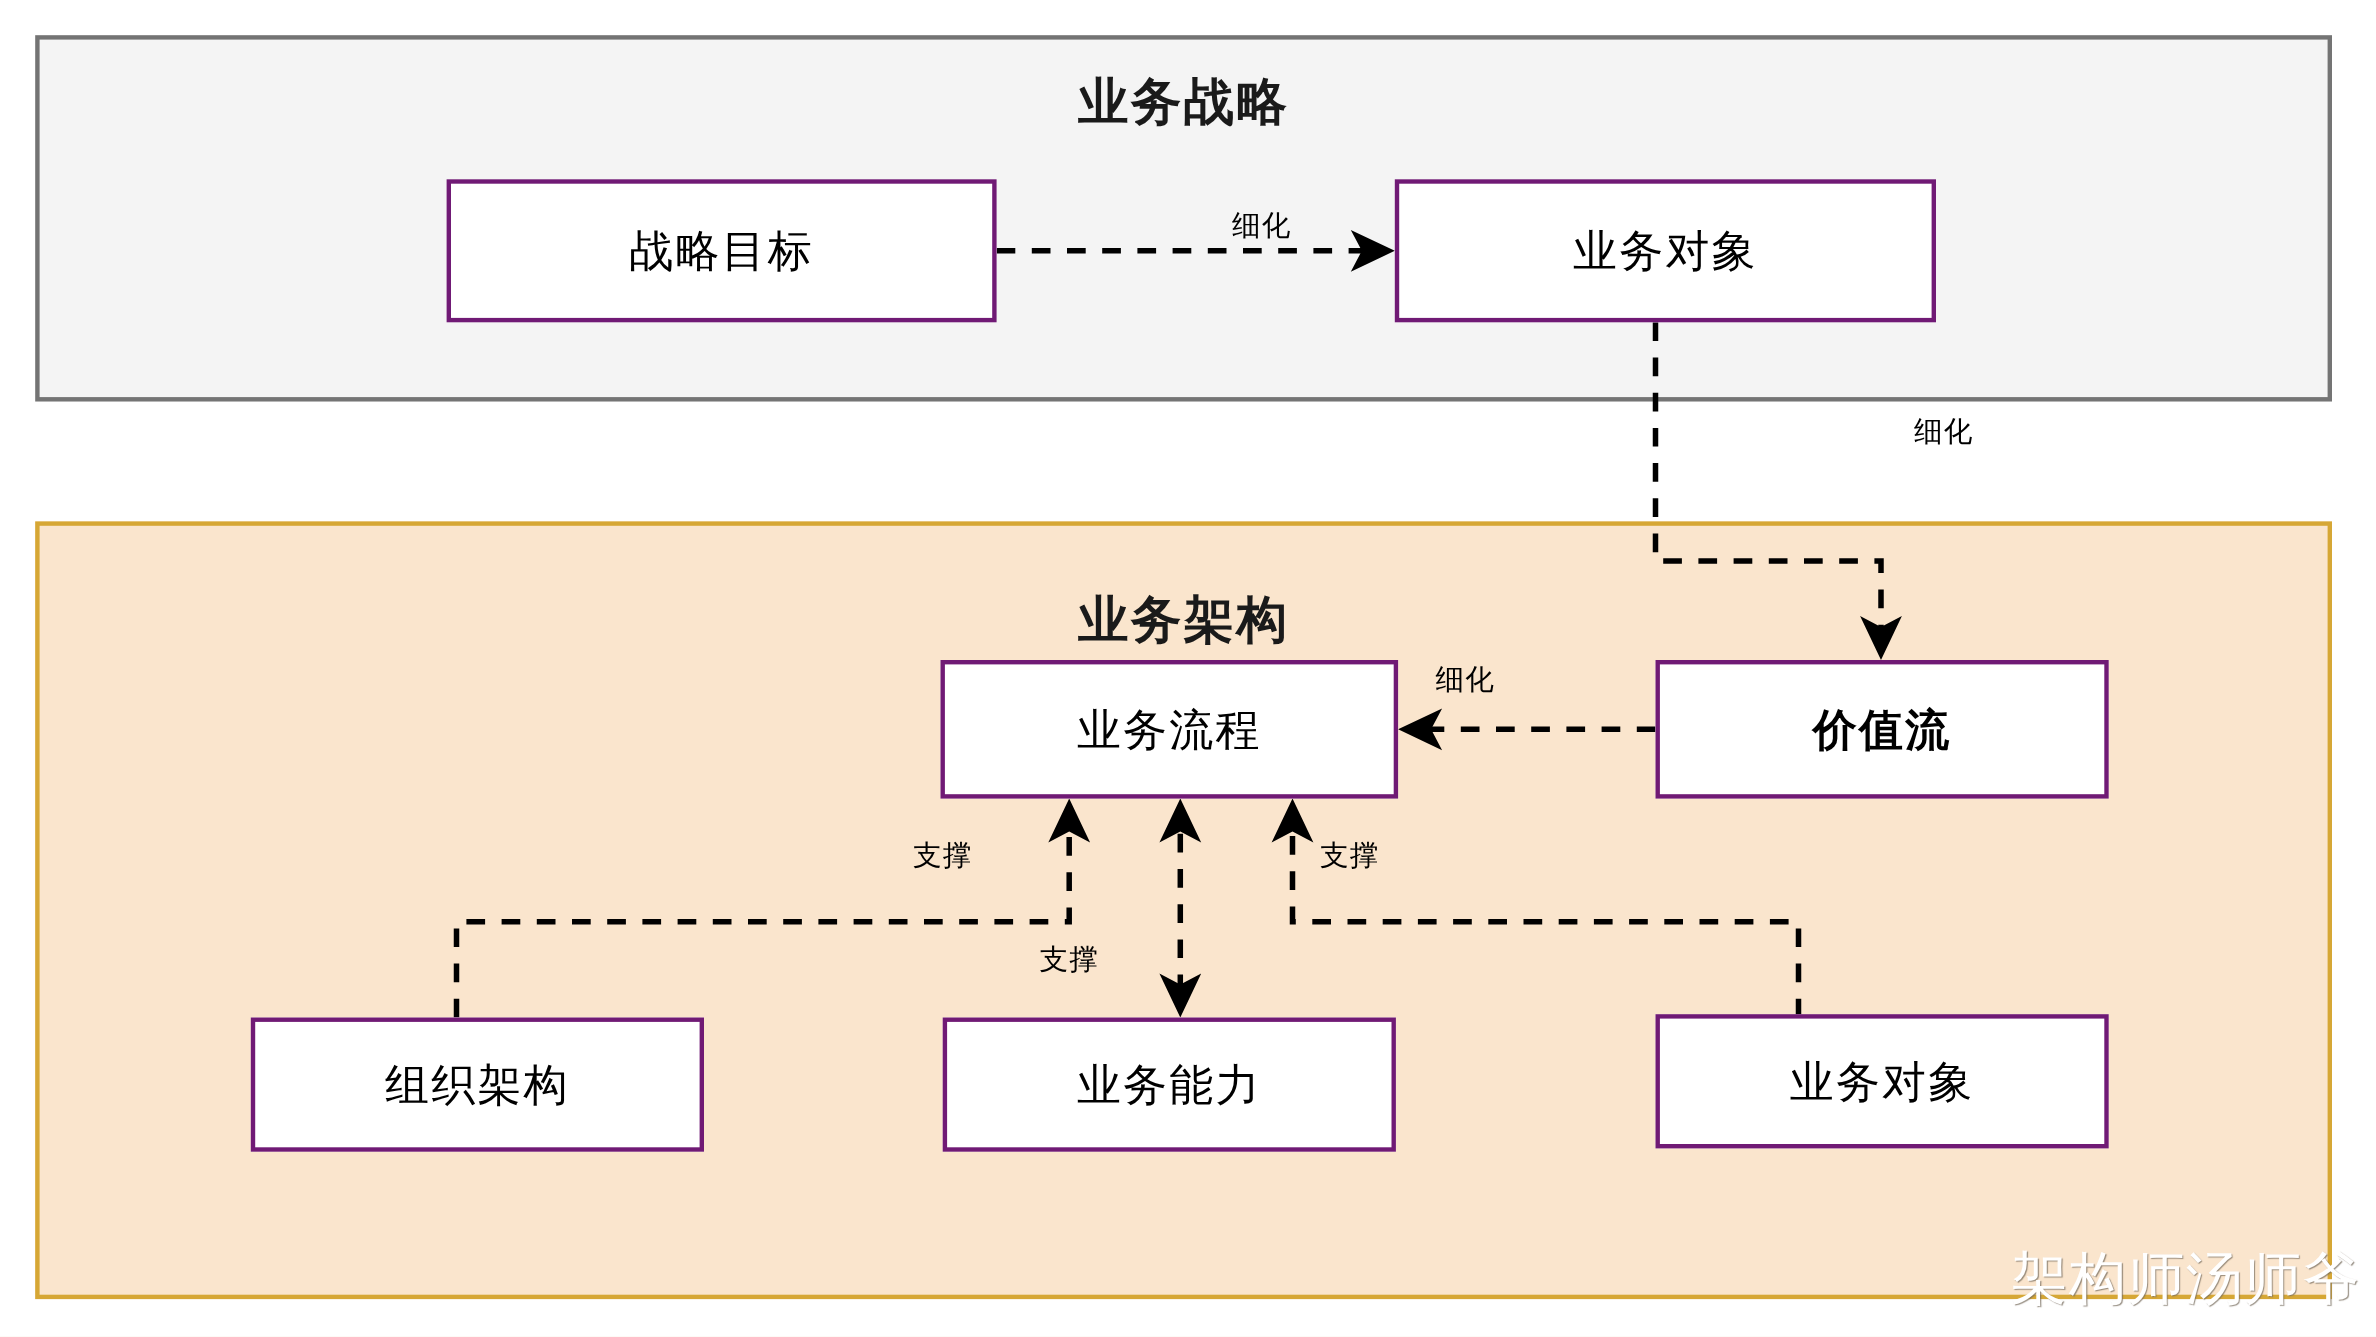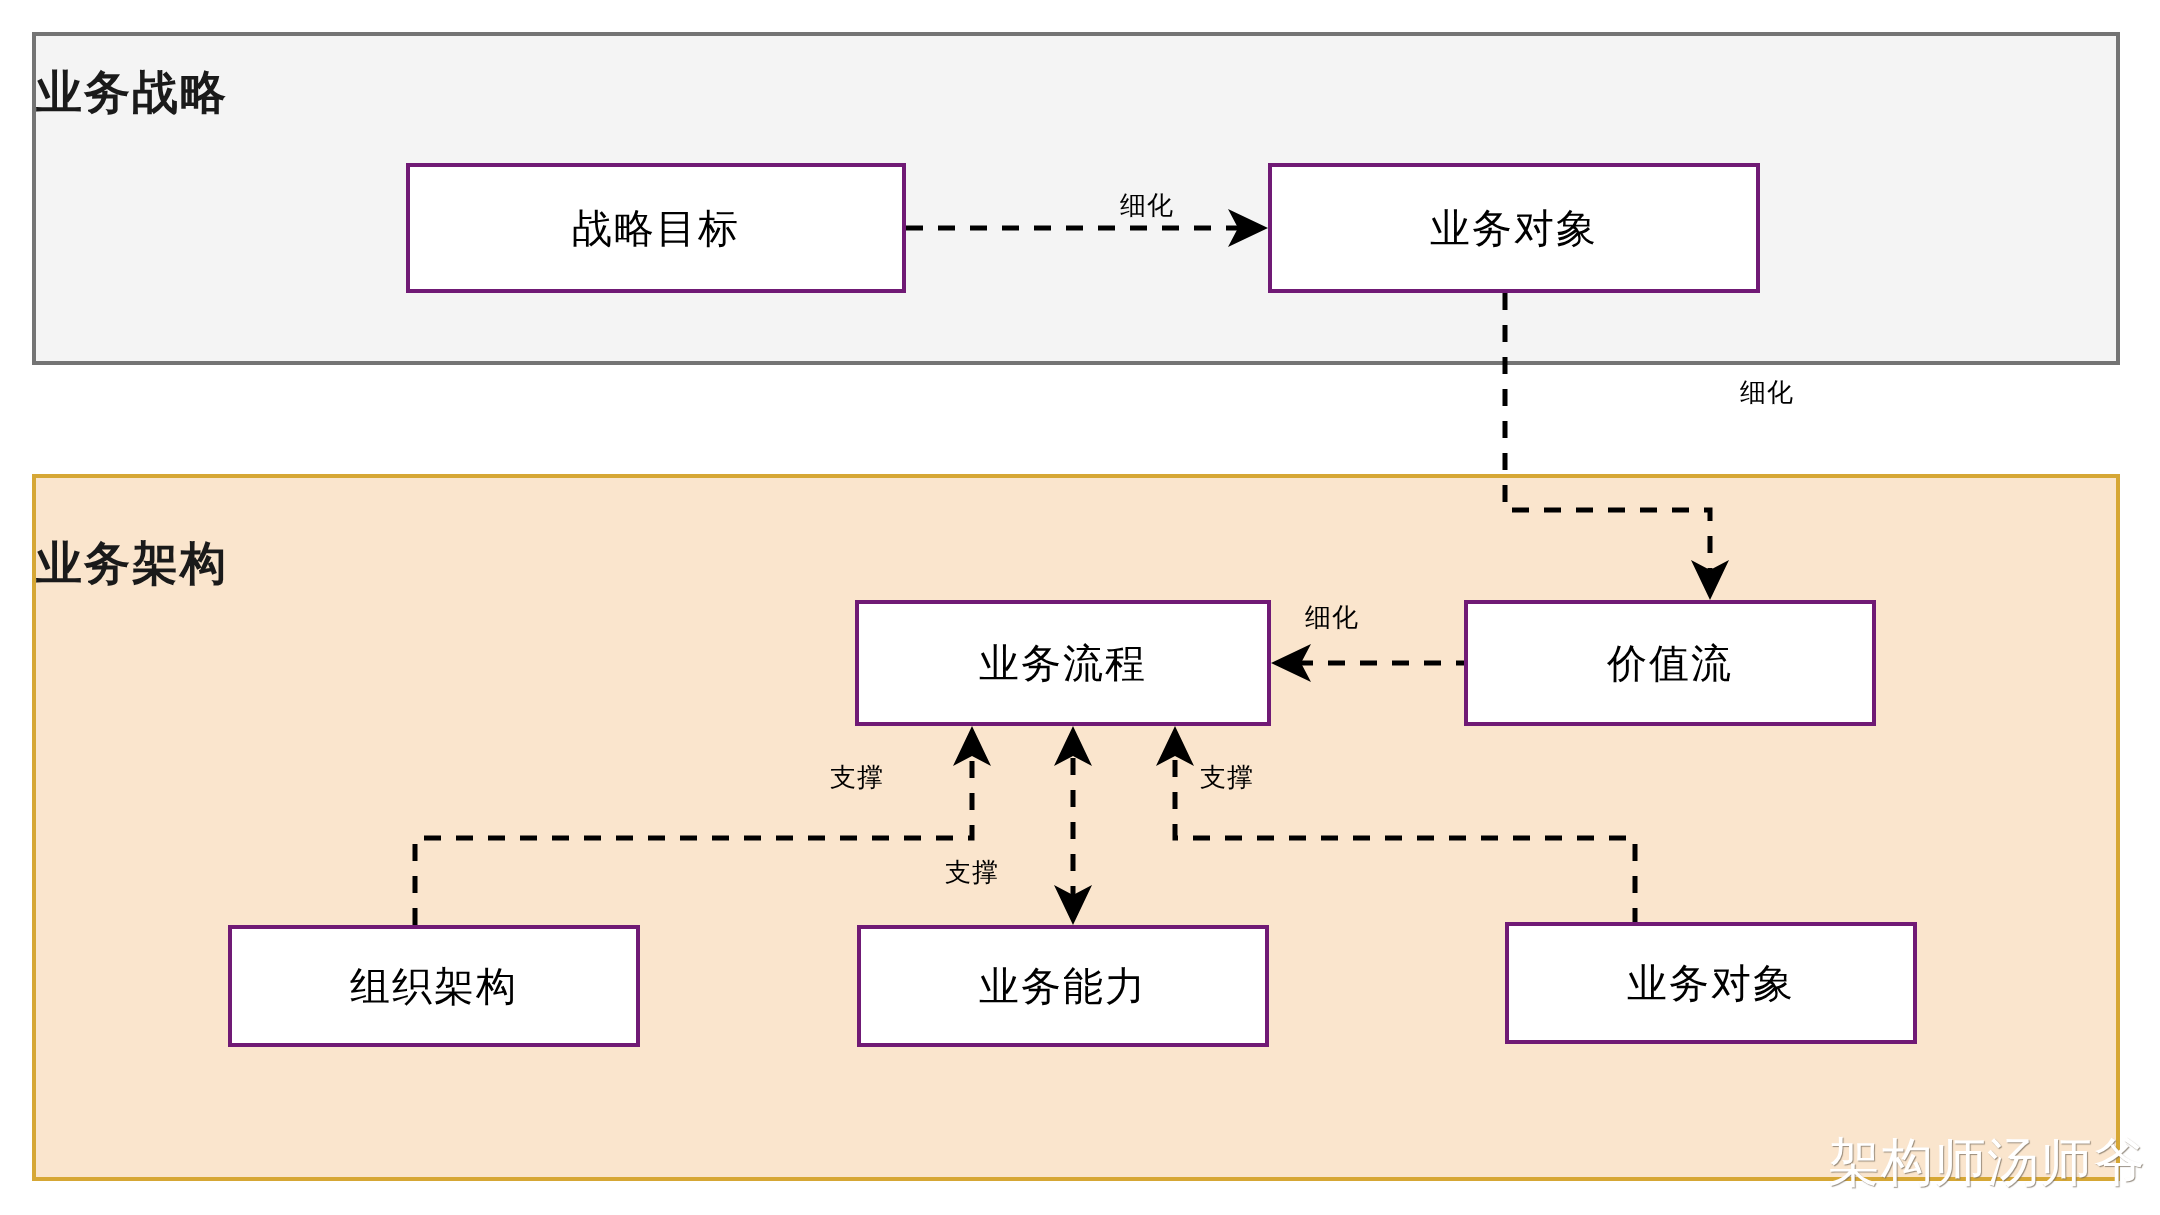--- a/index.html
+++ b/index.html
@@ -34,21 +34,21 @@
     top: 474px;
     width: 2088px;
     height: 707px;
     background: #fae5cd;
     border: 4px solid #d6a735;
   }
   .container-title {
     position: absolute;
     left: 0;
     right: 0;
-    text-align: left;
+    text-align: center;
     font-size: 46px;
     font-weight: 700;
     color: #1a1a1a;
     letter-spacing: 2px;
   }
   .title-strategy { top: 26px; }
   .title-architecture { top: 55px; }
 
   
   .node {
@@ -61,21 +61,21 @@
     justify-content: center;
     font-size: 40px;
     font-weight: 500;
     color: #000000;
     letter-spacing: 2px;
   }
 
   #node-strategic-goal   { left: 406px;  top: 163px; width: 500px; height: 130px; }
   #node-business-model   { left: 1268px; top: 163px; width: 492px; height: 130px; }
   #node-business-process { left: 855px;  top: 600px; width: 416px; height: 126px; }
-  #node-value-stream     { left: 1464px; top: 600px; width: 412px; height: 126px; }
+  #node-value-stream     { left: 1505px; top: 600px; width: 412px; height: 126px; font-weight: bold; }
   #node-org-structure    { left: 228px;  top: 925px; width: 412px; height: 122px; }
   #node-business-ability { left: 857px;  top: 925px; width: 412px; height: 122px; }
   #node-business-object  { left: 1505px; top: 922px; width: 412px; height: 122px; }
 
   
   #edges {
     position: absolute;
     left: 0;
     top: 0;
     width: 2160px;

